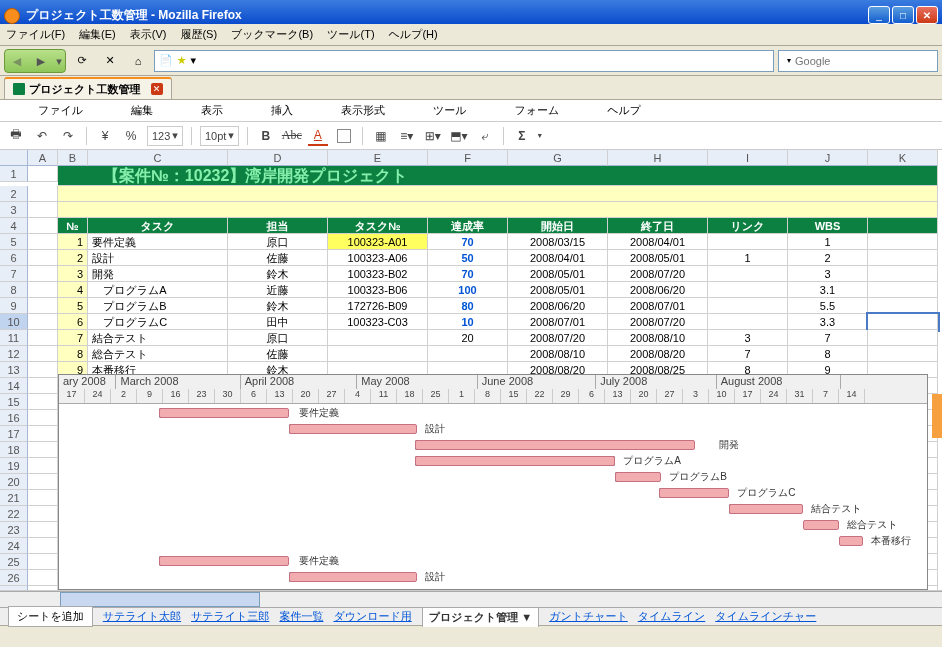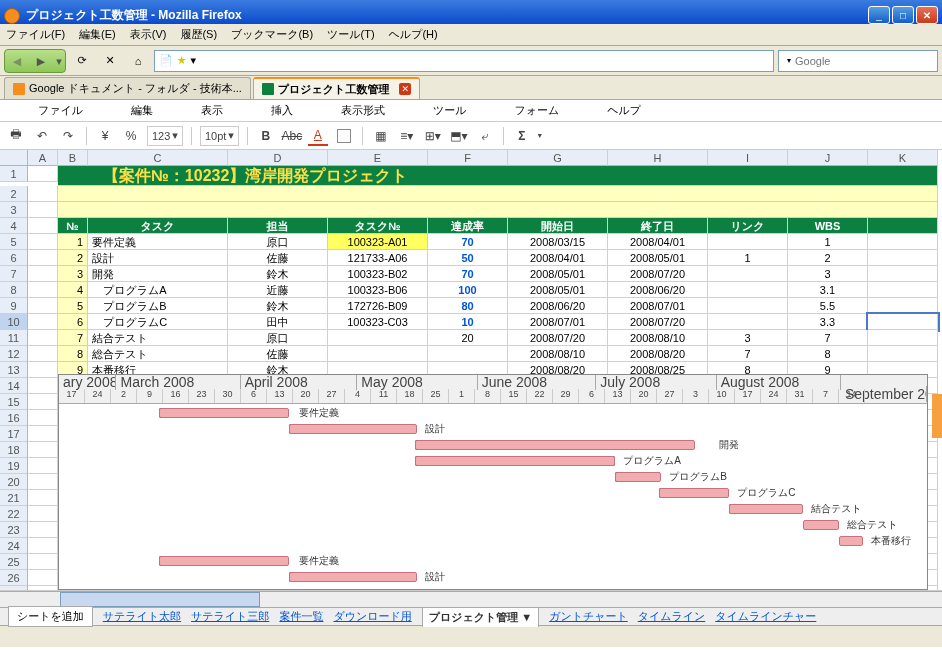--- a/index.html
+++ b/index.html
@@ -40,49 +40,49 @@
 .tabclose { width: 12px; height: 12px; background: #cc3a15; color: #fff; font-size: 9px; display: flex; align-items: center; justify-content: center; border-radius: 2px; margin-left: 6px; cursor: pointer; }
 
 
 .ssmenu { height: 22px; background: #fff; display: flex; align-items: center; padding: 0 8px; gap: 18px; border-bottom: 1px solid #ccc; }
 .ssmenu span { cursor: pointer; margin-left: 30px; }
 
 
 .sstoolbar { height: 28px; background: #fff; display: flex; align-items: center; padding: 0 6px; gap: 6px; border-bottom: 1px solid #ccc; color: #444; }
 .ssbtn { width: 20px; height: 20px; display: flex; align-items: center; justify-content: center; cursor: pointer; font-size: 12px; }
 .ssbtn.b { font-weight: bold; }
-.ssbtn.s { text-decoration: line-through; }
+.ssbtn.s { text-decoration: line-through; font-family: Liberation Serif, serif; }
 .ssbtn.u { text-decoration: underline; }
 .sssep { width: 1px; height: 18px; background: #ccc; margin: 0 2px; }
 .ssselect { height: 20px; border: 1px solid #ccc; padding: 0 4px; display: flex; align-items: center; gap: 2px; cursor: pointer; font-size: 11px; }
 .colorbox { width: 14px; height: 14px; border: 1px solid #888; }
 .colorT { background: #fff; }
 
 
 .grid-wrap { position: relative; height: 441px; overflow: hidden; border-bottom: 1px solid #ccc; }
 .grid { display: grid; grid-template-columns: 28px 30px 30px 140px 100px 100px 80px 100px 100px 80px 80px 70px; }
 .gh, .rh, .cell { border-right: 1px solid #d0d0d0; border-bottom: 1px solid #d0d0d0; padding: 2px 4px; height: 16px; line-height: 12px; overflow: hidden; white-space: nowrap; font-size: 11px; }
 .gh { background: #e8eef7; text-align: center; color: #555; border-bottom: 1px solid #a5b6d6; }
 .rh { background: #e8eef7; text-align: center; color: #555; border-right: 1px solid #a5b6d6; }
 .rh.sel { background: #c0d4f0; }
 .corner { background: #e8eef7; border-right: 1px solid #a5b6d6; border-bottom: 1px solid #a5b6d6; }
 
 .cell { background: #fff; }
-.titlecell { background: #0c8040; color: #fde047; font-weight: bold; font-size: 16px; height: 20px; line-height: 16px; padding-left: 45px; }
+.titlecell { background: #0c8040; color: #86efac; font-weight: bold; font-size: 16px; height: 20px; line-height: 16px; padding-left: 45px; }
 .yellowcell { background: #ffffc0; }
 .hdrcell { background: #0c8040; color: #fff; font-weight: bold; text-align: center; }
 .ycell { background: #ffffc0; text-align: right; }
 .tcenter { text-align: center; }
 .blue { color: #0054d6; font-weight: bold; }
 .taskno-first { background: #ffff60; text-align: center; }
 
 
 .gantt { position: absolute; left: 58px; top: 224px; right: 14px; bottom: 0; background: #fff; border: 1px solid #888; overflow: hidden; }
 .gantt-hdr { display: flex; flex-direction: column; background: #f0f0f0; border-bottom: 1px solid #aaa; }
-.gantt-months { display: flex; height: 14px; font-size: 14px; color: #444; align-items: center; }
+.gantt-months { display: flex; height: 14px; font-size: 11px; color: #444; }
 .gantt-month { border-right: 1px solid #aaa; padding-left: 4px; overflow: hidden; white-space: nowrap; }
 .gantt-days { display: flex; height: 14px; font-size: 9px; color: #444; }
 .gantt-day { border-right: 1px solid #ccc; text-align: center; width: 26px; overflow: hidden; }
 .gantt-body { position: relative; height: 180px; }
 .gbar { position: absolute; height: 10px; border-radius: 2px; }
 .gbar.black { background: #333; }
 .gbar.pink { background: #f2adb0; border: 1px solid #c87080; }
 .glabel { position: absolute; font-size: 10px; color: #333; white-space: nowrap; }
 
 .orange-strip { position: absolute; right: 0; top: 244px; width: 10px; height: 44px; background: #f7a040; }
@@ -139,24 +139,20 @@
   </div>
   <div class="searchbar">
     <div class="gicon"></div>
     <span style="font-size:8px">▾</span>
     <input placeholder="Google" style="">
     <span style="color:#888">🔍</span>
   </div>
 </div>
 
 <div class="fftabs">
-  <div class="fftab">
-    <div class="tbicon taborange"></div>
-    <span>Google ドキュメント - フォルダ - 技術本...</span>
-  </div>
   <div class="fftab active">
     <div class="tbicon tabgreen"></div>
     <b><span>プロジェクト工数管理</span></b>
     <div class="tabclose">✕</div>
   </div>
 </div>
 
 <div class="ssmenu">
   <span>ファイル</span>
   <span>編集</span>
@@ -241,21 +237,21 @@
       <div class="cell tcenter">2008/03/15</div>
       <div class="cell tcenter">2008/04/01</div>
       <div class="cell tcenter"></div>
       <div class="cell tcenter">1</div>
       <div class="cell"></div>
       <div class="rh">6</div>
       <div class="cell"></div>
       <div class="cell ycell">2</div>
       <div class="cell">設計</div>
       <div class="cell tcenter">佐藤</div>
-      <div class="cell tcenter">121733-A06</div>
+      <div class="cell tcenter">100323-A06</div>
       <div class="cell tcenter blue">50</div>
       <div class="cell tcenter">2008/04/01</div>
       <div class="cell tcenter">2008/05/01</div>
       <div class="cell tcenter">1</div>
       <div class="cell tcenter">2</div>
       <div class="cell"></div>
       <div class="rh">7</div>
       <div class="cell"></div>
       <div class="cell ycell">3</div>
       <div class="cell">開発</div>

